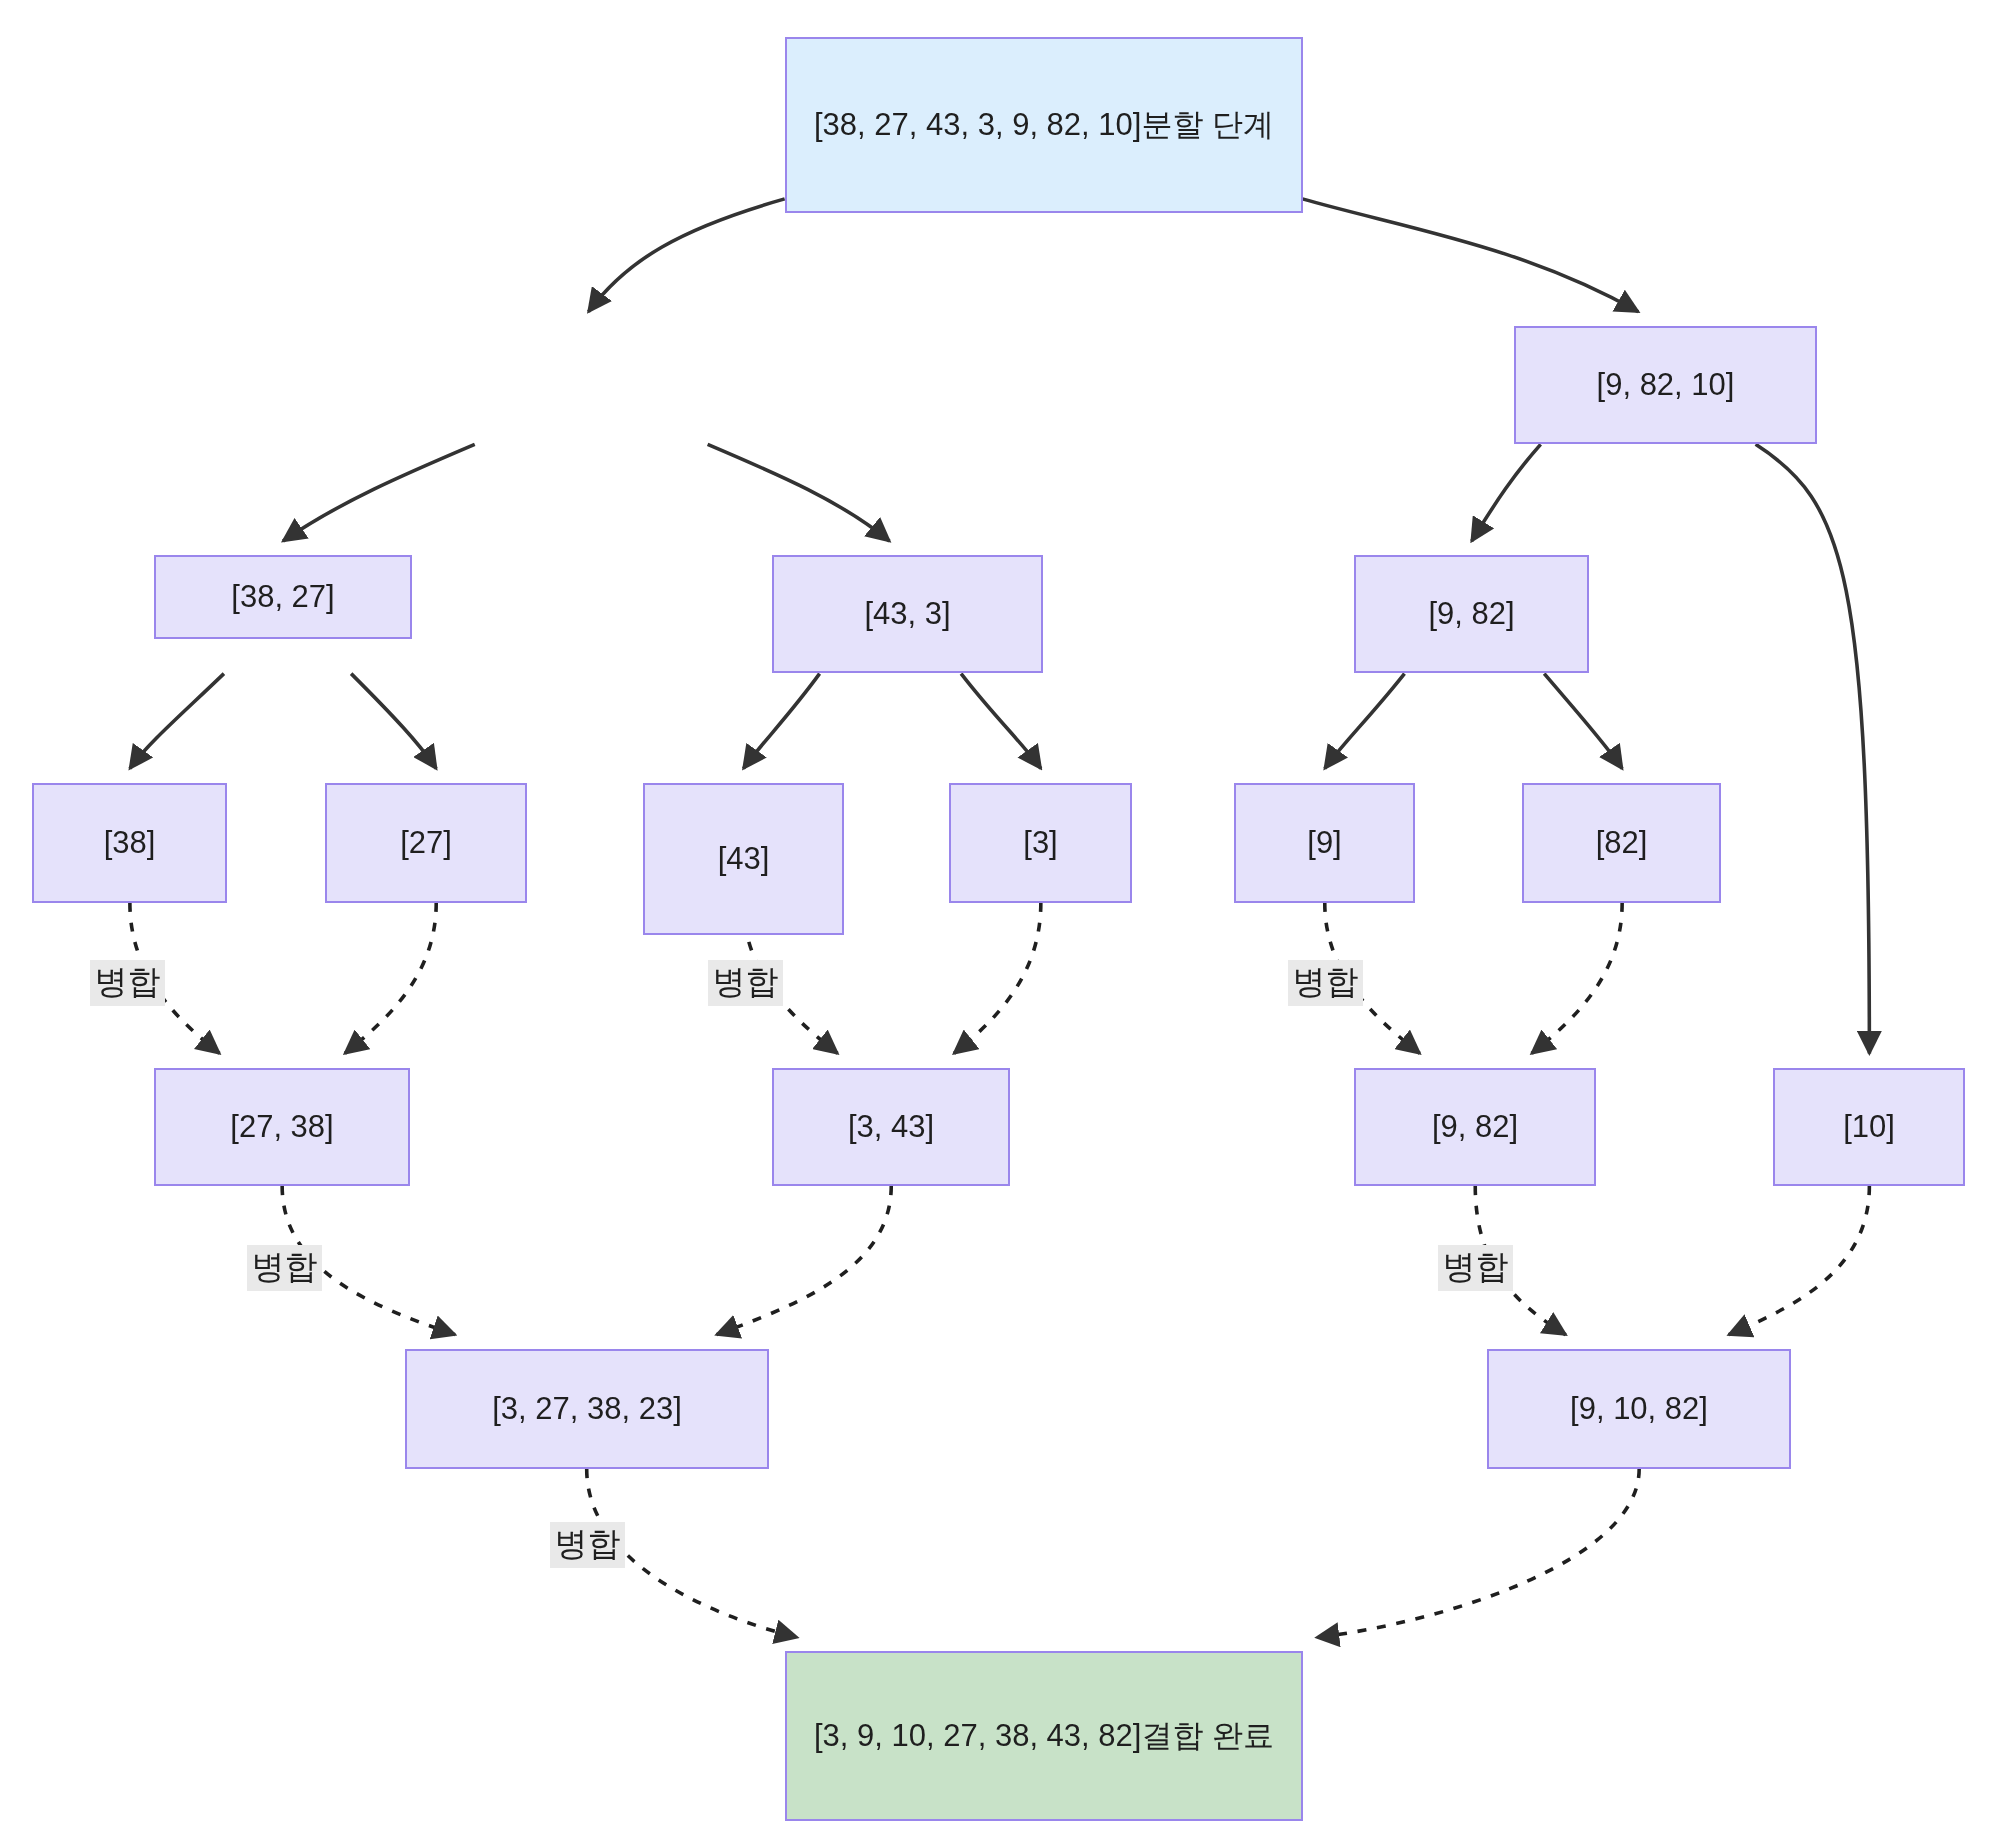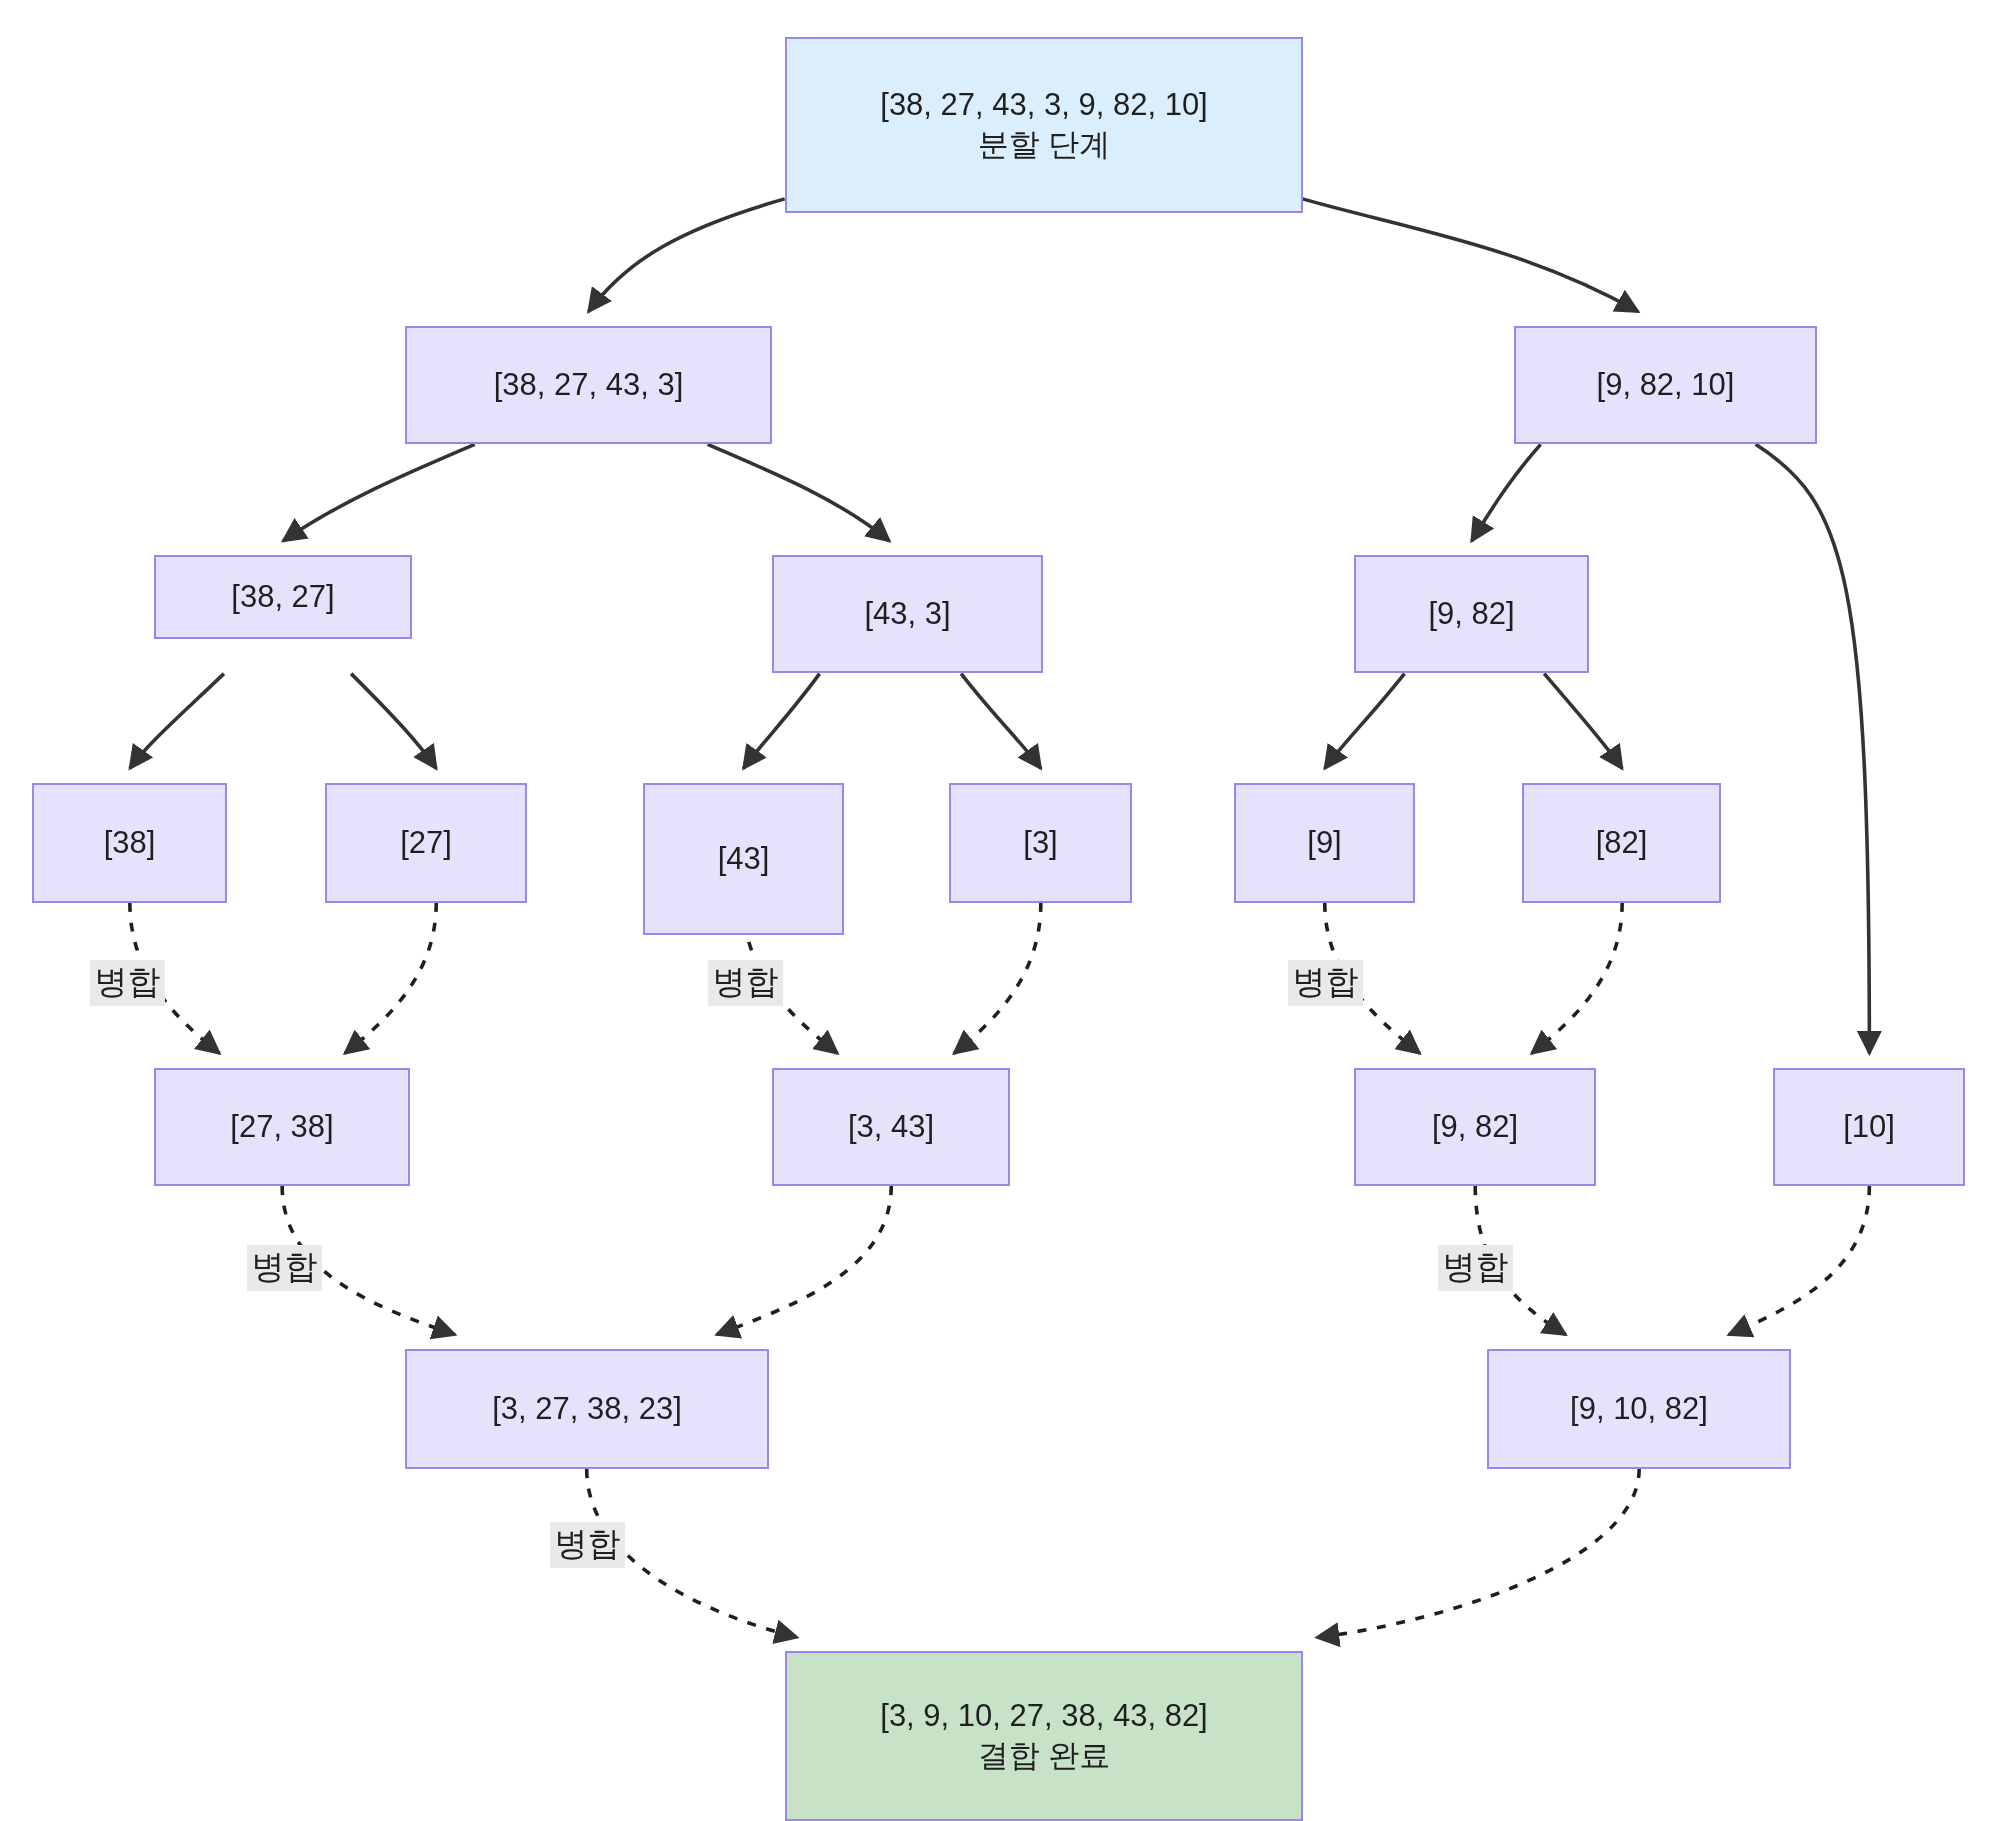--- a/index.html
+++ b/index.html
@@ -23,21 +23,21 @@
     top: 0;
     width: 2010px;
     height: 1822px;
   }
   .node {
     position: absolute;
     box-sizing: border-box;
     border: 2.7px solid #9a86ec;
     background: #e5e2fb;
     display: flex;
-    flex-direction: column;
+    flex-direction: row;
     align-items: center;
     justify-content: center;
     color: #1f1f1f;
     font-size: 31px;
     line-height: 1.28;
     text-align: left;
     white-space: nowrap;
     z-index: 3;
   }
   .node.root {
@@ -101,23 +101,20 @@
       <path d="M 655 1640 C 655 1740, 780 1800, 890 1828"></path>
       <path d="M 1830 1640 C 1830 1740, 1620 1810, 1470 1828"></path>
     </g>
   </svg>
 
   <div class="node root" style="left:785px; top:37px; width:518px; height:176px;">
     <div>[38, 27, 43, 3, 9, 82, 10]</div>
     <div class="sub">분할 단계</div>
   </div>
 
-  <div class="node" style="left:405px; top:326px; width:367px; height:118px;">
-    <div>[38, 27, 43, 3]</div>
-  </div>
 
   <div class="node" style="left:1487px; top:326px; width:303px; height:118px;margin-left:27px;">
     <div>[9, 82, 10]</div>
   </div>
 
   <div class="node" style="left:154px; top:555px; width:258px; height:84px;">
     <div>[38, 27]</div>
   </div>
 
   <div class="node" style="left:772px; top:555px; width:271px; height:118px;">

